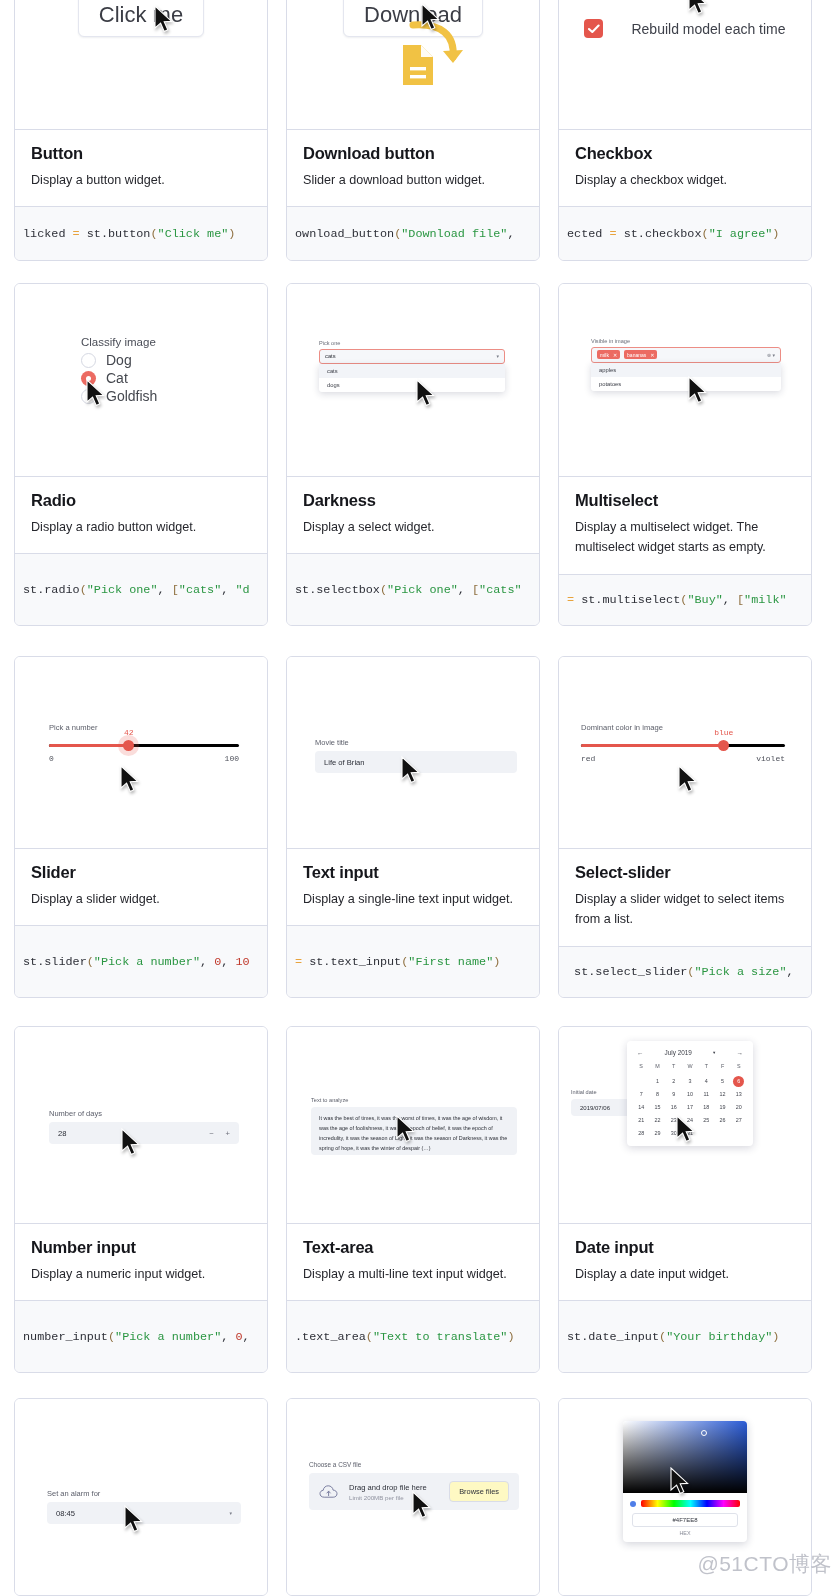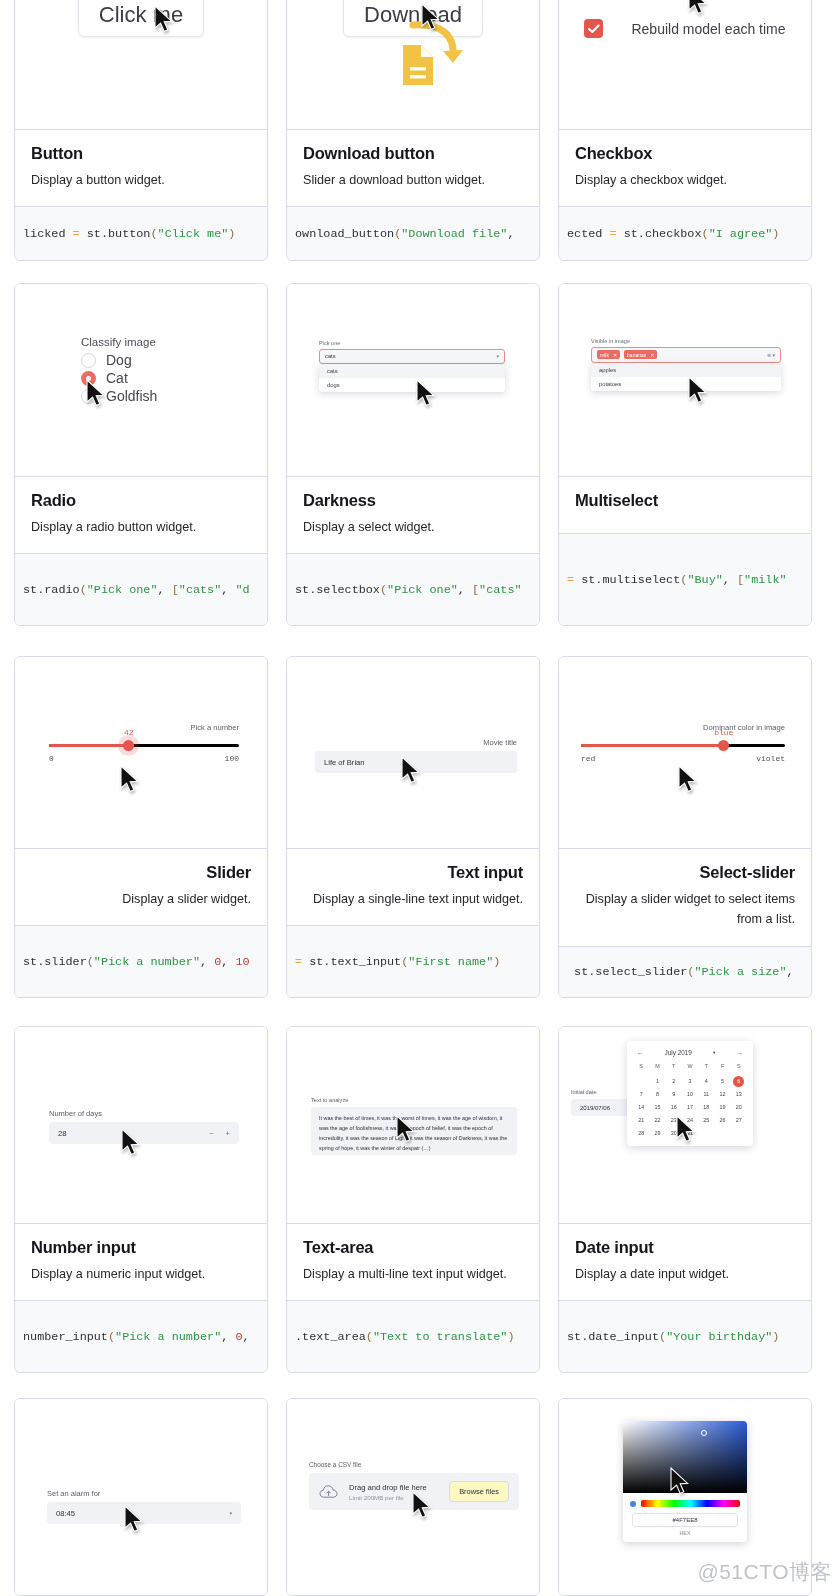--- a/index.html
+++ b/index.html
@@ -146,21 +146,21 @@
   .cp-ring { position:absolute; width:6px; height:6px; border:1.2px solid #fff; border-radius:50%; }
   .cp-bars { display:flex; align-items:center; gap:5px; padding: 7px 7px 4px 7px; }
   .cp-dot { width:6px; height:6px; border-radius:50%; background:#4f7ee8; flex:none; }
   .cp-hue { height:7px; border-radius:2px; flex:1;
             background: linear-gradient(to right,#f00,#ff0,#0f0,#0ff,#00f,#f0f,#f00); }
   .cp-hex { margin: 2px 9px 0 9px; border:1px solid #dfe2ea; border-radius:3px;
             text-align:center; font-size:6px; color:#33363f; padding: 3px 0; }
   .cp-hexlbl { text-align:center; font-size:5.4px; color:#8a8d99; padding: 3px 0 6px 0; }
 
   .watermark {
-    position: absolute; right: 8px; bottom: 10px;
+    position: absolute; right: 8px; bottom: 18px;
     font-size: 21px; color: rgba(140,144,158,0.55);
     font-family: "Liberation Sans", sans-serif; letter-spacing: 0.5px;
     pointer-events: none;
     margin-top: 17px;
   }
 </style>
 </head>
 <body>
 
 <div class="grid">
@@ -312,26 +312,27 @@
           </div>
         </div>
         <div class="cursor" style="left:128px; top:92px;">
           <svg viewBox="0 0 22 30" width="22" height="30">
               <path d="M2 1 L2 23 L7.6 18.2 L11.2 26.4 L14.8 24.8 L11.2 16.8 L18.6 16.4 Z" fill="#111" stroke="#fff" stroke-width="1.1"></path>
             </svg>
         </div>
       </div>
       <div class="body">
         <div class="title">Multiselect</div>
+        <div class="desc">Display a multiselect widget. The multiselect widget starts as empty.</div>
       </div>
       <div class="code" style="min-height:48px;"><span class="inner"><span class="k-op">=</span> st.multiselect<span class="k-paren">(</span><span class="k-str">"Buy"</span>, <span class="k-paren">[</span><span class="k-str">"milk"</span></span></div>
     </div>
   </div>
 
-  <div class="row" style="position:absolute; left:14px; top:656px;text-align:right;">
+  <div class="row" style="position:absolute; left:14px; top:656px;">
 
     <div class="card">
       <div class="preview" style="height:192px; padding:66px 28px 0 34px;">
         <div class="sl-label">Pick a number</div>
         <div class="sl-track">
           <div class="sl-fill" style="width:42%;"></div>
           <div class="sl-val" style="left:42%;">42</div>
           <div class="sl-thumb" style="left:calc(42% - 5.5px);"></div>
         </div>
         <div class="sl-ends">

